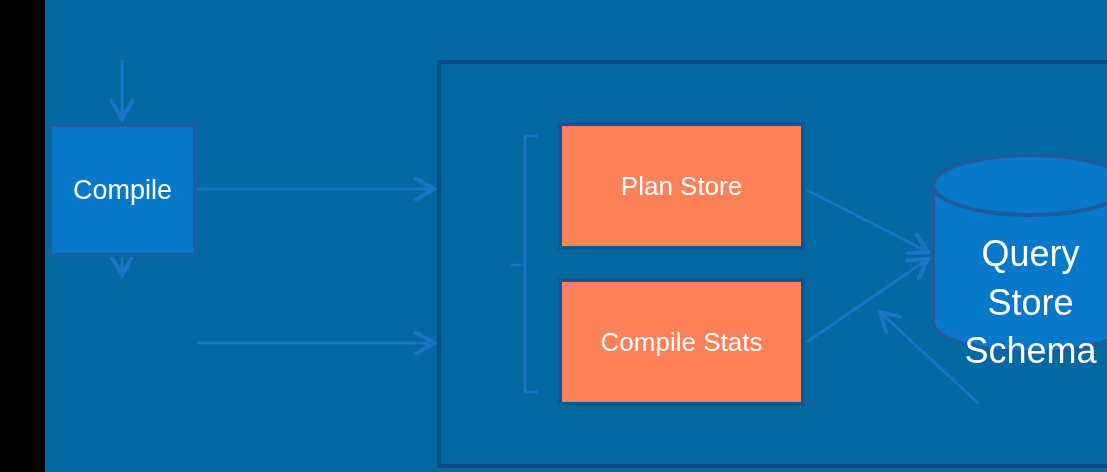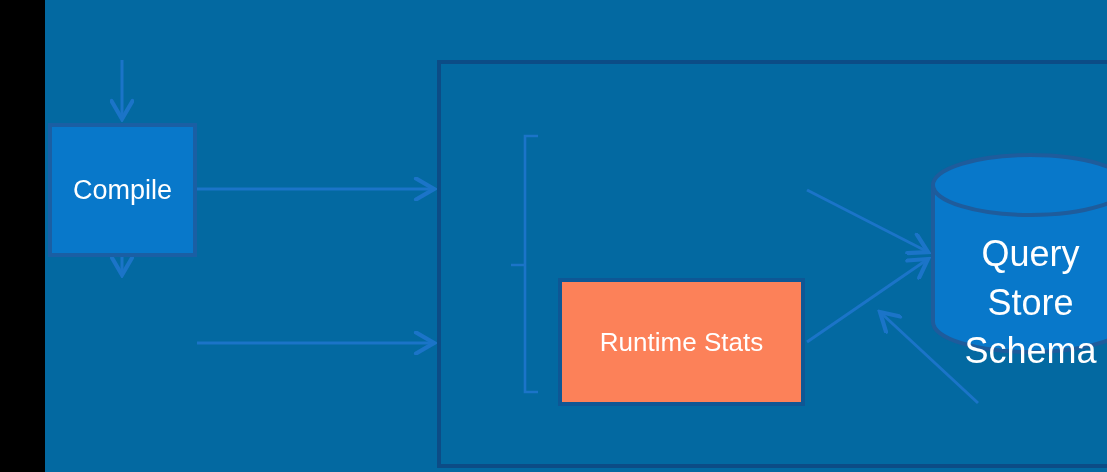--- a/index.html
+++ b/index.html
@@ -83,19 +83,22 @@
       <path d="M888,185 A97.5,30 0 0 0 1083,185" fill="none" stroke="#1E5C9C" stroke-width="4"></path>
     </g>
   </svg>
 
   <div id="qs-container" class="container-box"></div>
 
   <div id="compile" class="node node-blue">
     <span>Compile</span>
   </div>
 
+  <div id="plan-store" class="node node-orange">
+    <span>Plan Store</span>
+  </div>
   <div id="runtime-stats" class="node node-orange">
-    <span>Runtime Stats</span>
+    <span>Compile Stats</span>
   </div>
 
   <div class="cyl-label">Query Store Schema</div>
 
 </div>
 
 </body></html>

